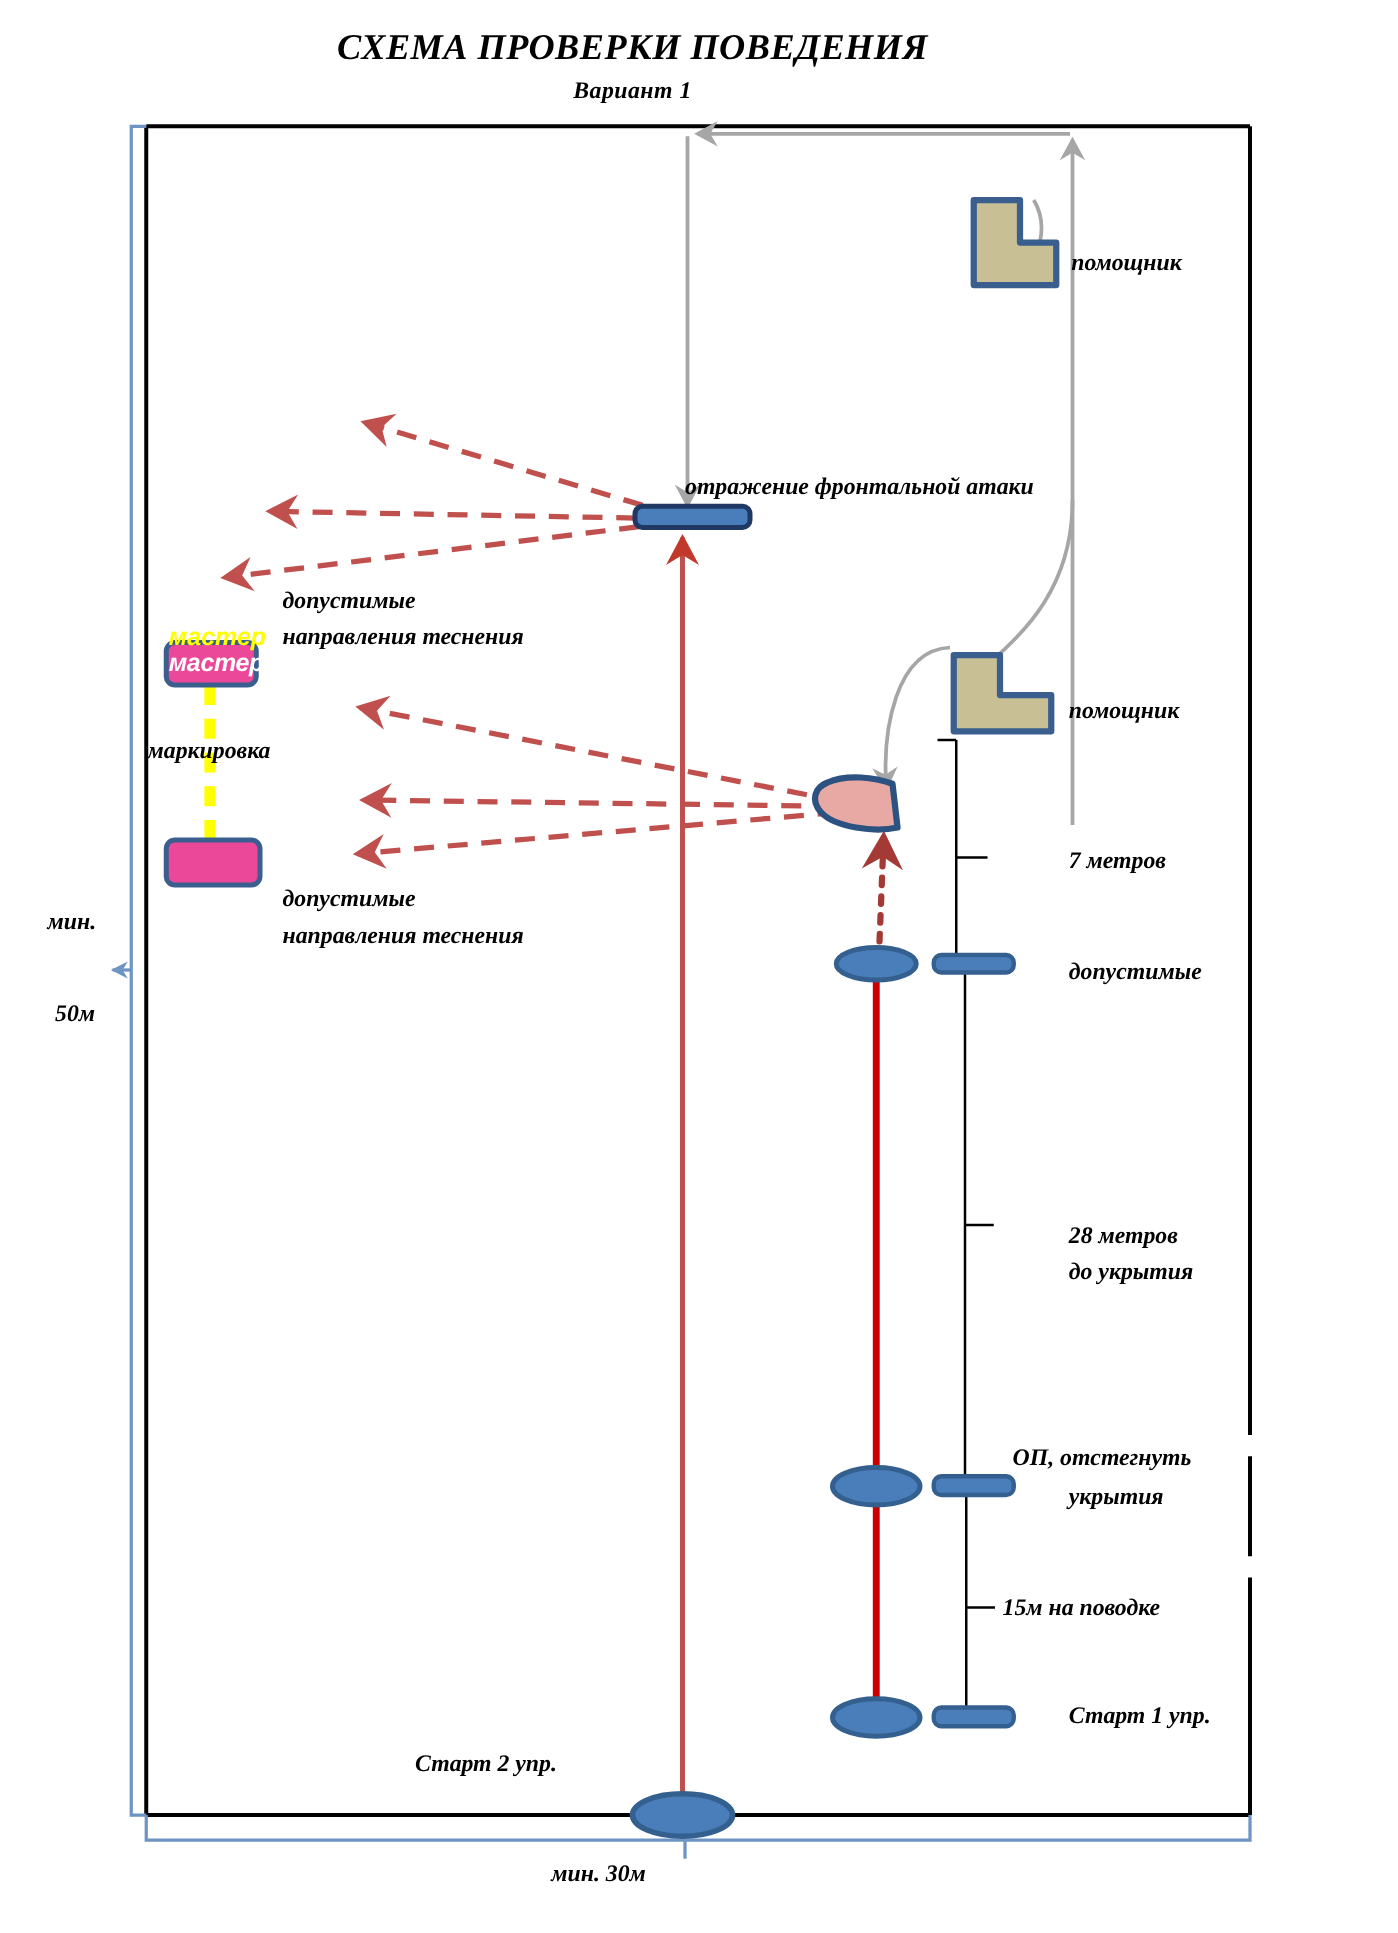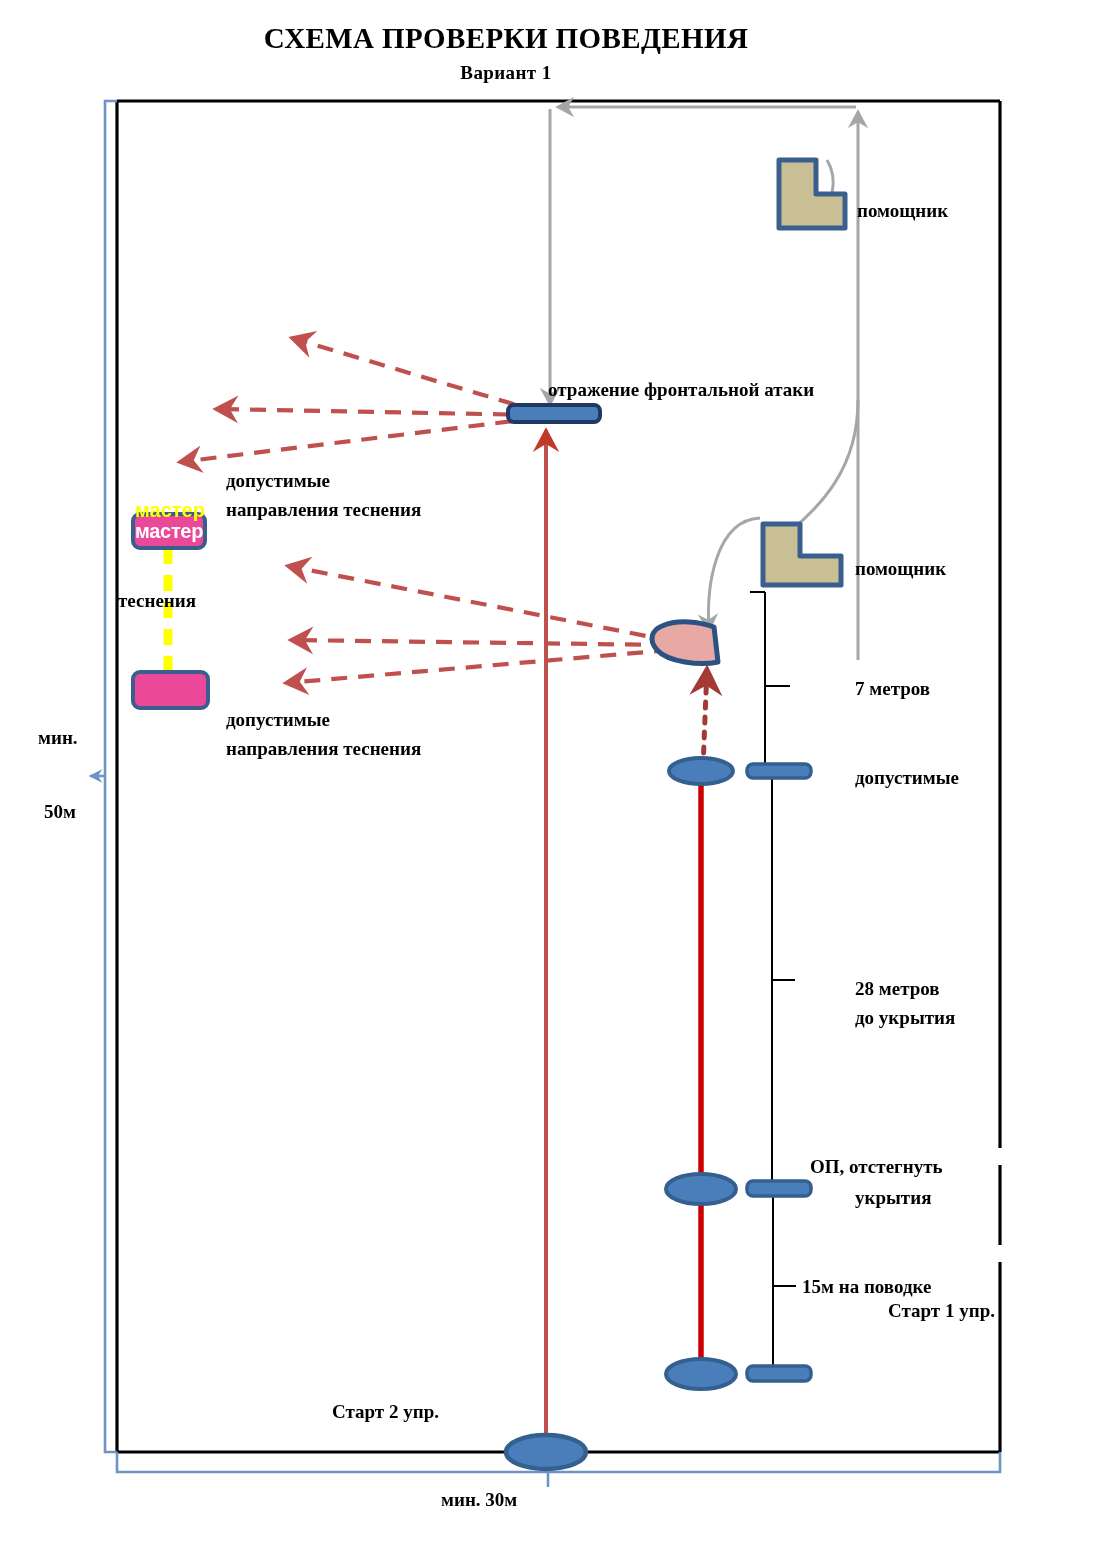--- a/index.html
+++ b/index.html
@@ -12,20 +12,21 @@
     height: 1546px;
     position: relative;
     font-family: "Liberation Serif", "DejaVu Serif", serif;
     overflow: hidden;
   }
   #stage {
     position: absolute;
     left: 0; top: 0;
     width: 1012px;
     height: 1546px;
+    font-style: italic;
   }
   #svg-layer {
     position: absolute;
     left: 0; top: 0;
     width: 1118px;
     height: 1546px;
   }
 
   .ttl {
     position: absolute;
@@ -224,33 +225,33 @@
   <div class="lbl" style="left:855px; top:554px;">помощник</div>
 
   <div class="lbl" style="left:548px; top:375px;">отражение фронтальной атаки</div>
 
   <div class="lbl" style="left:226px; top:466px;">допустимые</div>
   <div class="lbl" style="left:226px; top:495px;">направления теснения</div>
 
   <div class="lbl" style="left:226px; top:705px;">допустимые</div>
   <div class="lbl" style="left:226px; top:734px;">направления теснения</div>
 
-  <div class="lbl" style="left:118px; top:586px;">теснения</div>
+  <div class="lbl" style="left:118px; top:586px;">маркировка</div>
 
   <div class="lbl" style="left:855px; top:674px;">7 метров</div>
   <div class="lbl" style="left:855px; top:763px;">допустимые</div>
 
   <div class="lbl" style="left:855px; top:974px;">28 метров</div>
   <div class="lbl" style="left:855px; top:1003px;">до укрытия</div>
 
   <div class="lbl" style="left:810px; top:1152px;">ОП,   отстегнуть</div>
   <div class="lbl" style="left:855px; top:1183px;">укрытия</div>
 
   <div class="lbl" style="left:802px; top:1272px;">15м  на поводке</div>
-  <div class="lbl" style="left:855px; top:1296px;margin-left:33px;">Старт 1 упр.</div>
+  <div class="lbl" style="left:855px; top:1358px;">Старт 1 упр.</div>
   <div class="lbl" style="left:332px; top:1397px;">Старт 2 упр.</div>
 
   <div class="yellowbox" style="left:131px; top:512px; width:76px; height:38px;">
     <div class="over-text">мастер</div>
     <div class="inner-text">мастер</div>
   </div>
 
   <div class="yellowbox" style="left:131px; top:670px; width:79px; height:40px;"></div>
 
 </div>

